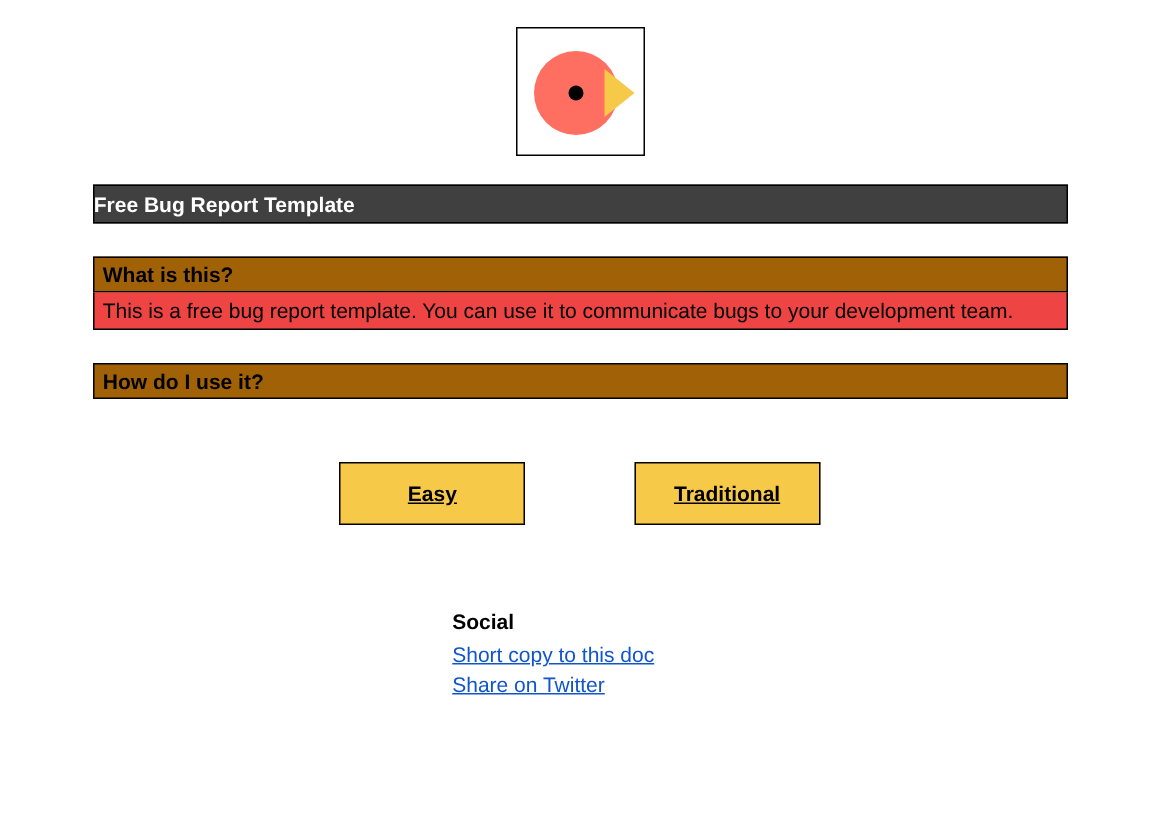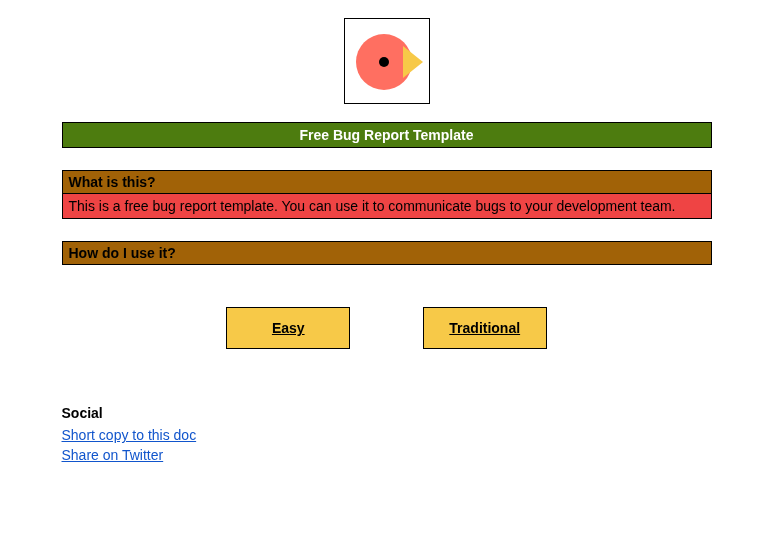--- a/index.html
+++ b/index.html
@@ -54,25 +54,25 @@
     border-bottom: 16px solid transparent;
     border-left: 20px solid #f7c948;
     top: 27px;
     left: 58px;
   }
   .content {
     width: 650px;
     margin: 14px auto 0 auto;
   }
   .title-bar {
-    background: #4d7c0f;
+    background: #404040;
     color: #fff;
     font-weight: bold;
     font-size: 14px;
-    text-align: center;
+    text-align: left;
     padding: 4px 0;
     border: 1px solid #000;
   }
   .section {
     margin-top: 22px;
   }
   .section-head {
     border: 1px solid #000;
     font-weight: bold;
     font-size: 14px;
@@ -103,21 +103,20 @@
     color: #000;
     margin: 0 34px;
     cursor: pointer;
   }
   .footer {
     margin: 56px auto 0 auto;
     display: flex;
     justify-content: center;
     gap: 40px;
     font-size: 14px;
-    flex-direction: column;
   }
   .footer-col {
     min-width: 170px;
   }
   .footer-col h4 {
     margin: 0 0 6px 0;
     font-size: 14px;
     font-weight: bold;
   }
   .footer-col a {

